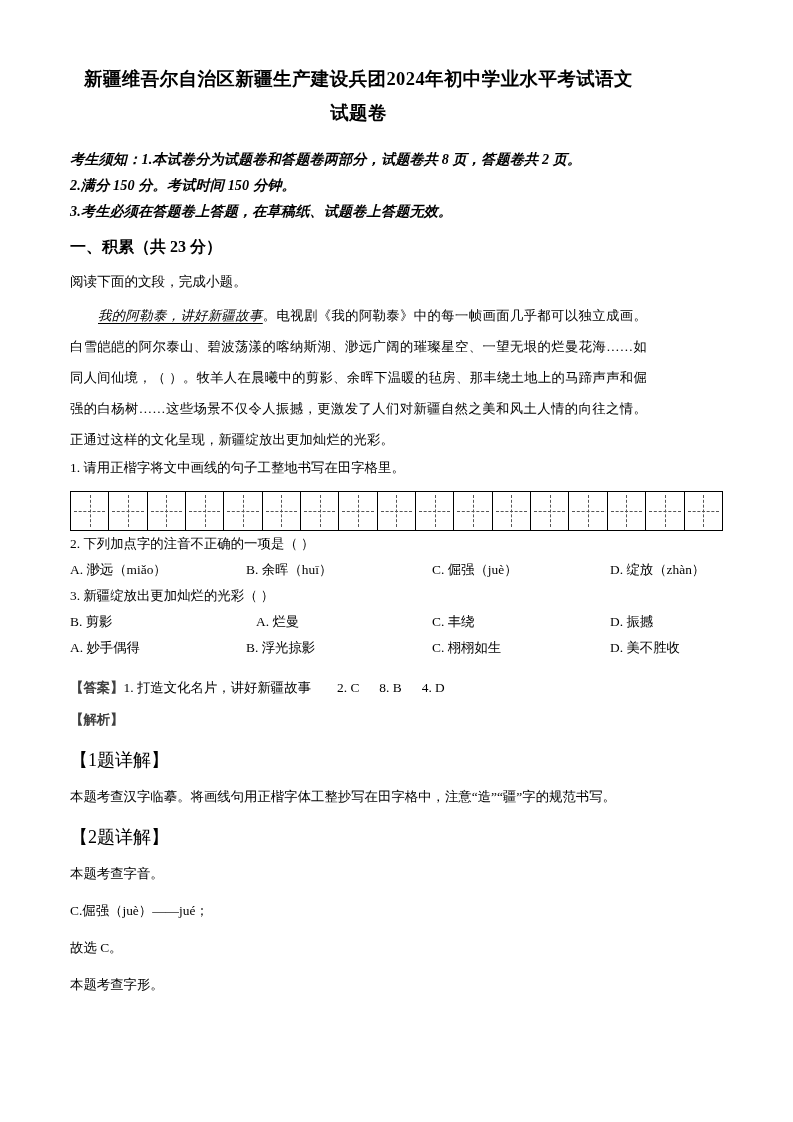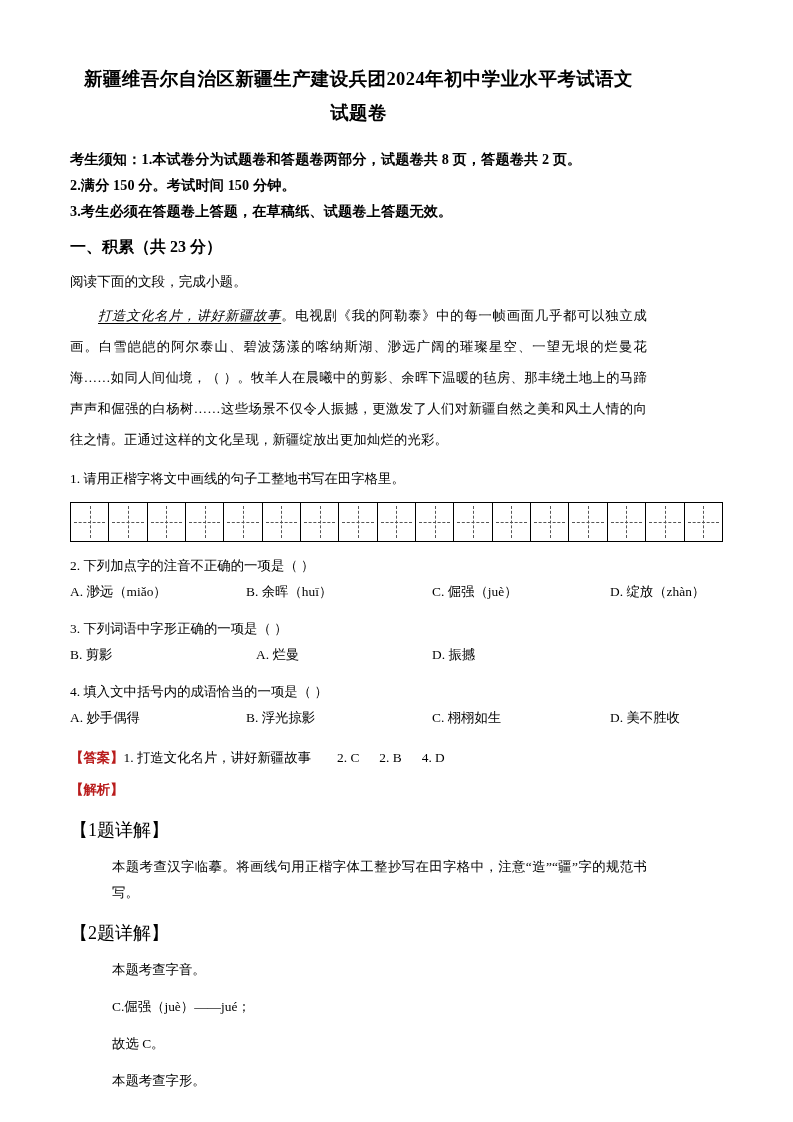--- a/index.html
+++ b/index.html
@@ -30,21 +30,21 @@
     margin: 14px 0 0 0;
     padding: 0 6px;
   }
   .notice {
     font-weight: bold;
     font-size: 14.2px;
     line-height: 26px;
     margin-top: 16px;
     letter-spacing: 0.1px;
   }
-  .notice div { white-space: nowrap; }
+  .notice div { white-space: nowrap; font-style: italic; }
   .section-head {
     font-weight: bold;
     font-size: 16px;
     line-height: 28px;
     margin-top: 9px;
   }
   .para {
     font-size: 13.6px;
     line-height: 27px;
     margin-top: 7px;
@@ -59,21 +59,20 @@
     letter-spacing: 0.2px;
   }
   .passage .uline {
     text-decoration: underline;
     text-underline-offset: 3px;
   }
   .passage .ital { font-style: italic; }
   .q {
     font-size: 13.4px;
     line-height: 26px;
-    margin-top: 11px;
   }
   .grid-wrap {
     margin-top: 10px;
   }
   table.tianzi {
     border-collapse: collapse;
     width: 653px;
     table-layout: fixed;
   }
   table.tianzi td {
@@ -109,42 +108,41 @@
   .o1 { width: 176px; }
   .o2 { width: 186px; }
   .o3 { width: 178px; }
   .o4 { width: auto; }
   .ans-line {
     margin-top: 14px;
     font-size: 13.4px;
     line-height: 26px;
   }
   .tag {
-    color: #b91c1c;
+    color: #404040;
     font-weight: bold;
   }
   .ans-sp { display: inline-block; width: 26px; }
   .ans-sp2 { display: inline-block; width: 20px; }
   .jiexi {
     margin-top: 6px;
     font-size: 13.4px;
     line-height: 26px;
   }
   .sub-head {
     font-size: 18px;
     line-height: 26px;
     margin-top: 14px;
     font-weight: normal;
   }
   .sub-body {
     font-size: 13.4px;
     line-height: 26px;
     margin-top: 11px;
     text-align: justify;
-    margin-left: 42px;
   }
   .nowrap { white-space: nowrap; }
 </style>
 </head>
 <body>
 
 <div class="page">
 
   <div class="title">新疆维吾尔自治区新疆生产建设兵团2024年初中学业水平考试语文试题卷</div>
 
@@ -152,21 +150,21 @@
     <div>考生须知：1.本试卷分为试题卷和答题卷两部分，试题卷共 8 页，答题卷共 2 页。</div>
     <div>2.满分 150 分。考试时间 150 分钟。</div>
     <div>3.考生必须在答题卷上答题，在草稿纸、试题卷上答题无效。</div>
   </div>
 
   <div class="section-head">一、积累（共 23 分）</div>
 
   <div class="para">阅读下面的文段，完成小题。</div>
 
   <div class="passage">
-    <span class="uline ital">打造文化名片，讲好新疆故事</span><span>。电视剧《我的阿勒泰》中的每一帧画面几乎都可以独立成画。白雪皑皑的阿尔泰山、碧波荡漾的喀纳斯湖、渺远广阔的璀璨星空、一望无垠的烂曼花海……如同人间仙境，（      ）。牧羊人在晨曦中的剪影、余晖下温暖的毡房、那丰绕土地上的马蹄声声和倔强的白杨树……这些场景不仅令人振撼，更激发了人们对新疆自然之美和风土人情的向往之情。正通过这样的文化呈现，新疆绽放出更加灿烂的光彩。</span>
+    <span class="uline ital">我的阿勒泰，讲好新疆故事</span><span>。电视剧《我的阿勒泰》中的每一帧画面几乎都可以独立成画。白雪皑皑的阿尔泰山、碧波荡漾的喀纳斯湖、渺远广阔的璀璨星空、一望无垠的烂曼花海……如同人间仙境，（      ）。牧羊人在晨曦中的剪影、余晖下温暖的毡房、那丰绕土地上的马蹄声声和倔强的白杨树……这些场景不仅令人振撼，更激发了人们对新疆自然之美和风土人情的向往之情。正通过这样的文化呈现，新疆绽放出更加灿烂的光彩。</span>
   </div>
 
   <div class="q">
     <span>1.</span>
     <span>请用正楷字将文中画线的句子工整地书写在田字格里。</span>
   </div>
 
   <div class="grid-wrap">
     <table class="tianzi">
       <tbody>
@@ -262,62 +260,62 @@
       <span class="nowrap">倔强（juè）</span>
     </div>
     <div class="o o4">
       <span>D.</span>
       <span class="nowrap">绽放（zhàn）</span>
     </div>
   </div>
 
   <div class="q">
     <span>3.</span>
-    <span>下列词语中字形正确的一项是（      ）</span>
+    <span>新疆绽放出更加灿烂的光彩（      ）</span>
   </div>
   <div class="opts">
     <div class="o o2">
       <span>B.</span>
       <span class="nowrap">剪影</span>
     </div>
     <div class="o o1">
       <span>A.</span>
       <span class="nowrap">烂曼</span>
     </div>
+    <div class="o o3">
+      <span>C.</span>
+      <span class="nowrap">丰绕</span>
+    </div>
     <div class="o o4">
       <span>D.</span>
       <span class="nowrap">振撼</span>
     </div>
   </div>
 
-  <div class="q">
-    <span>4.</span>
-    <span>填入文中括号内的成语恰当的一项是（      ）</span>
-  </div>
   <div class="opts">
     <div class="o o1">
       <span>A.</span>
       <span class="nowrap">妙手偶得</span>
     </div>
     <div class="o o2">
       <span>B.</span>
       <span class="nowrap">浮光掠影</span>
     </div>
     <div class="o o3">
       <span>C.</span>
       <span class="nowrap">栩栩如生</span>
     </div>
     <div class="o o4">
       <span>D.</span>
       <span class="nowrap">美不胜收</span>
     </div>
   </div>
 
   <div class="ans-line">
-    <span class="tag">【答案】</span><span>1. 打造文化名片，讲好新疆故事</span><span class="ans-sp"></span><span>2. C</span><span class="ans-sp2"></span><span>2. B</span><span class="ans-sp2"></span><span>4. D</span>
+    <span class="tag">【答案】</span><span>1. 打造文化名片，讲好新疆故事</span><span class="ans-sp"></span><span>2. C</span><span class="ans-sp2"></span><span>8. B</span><span class="ans-sp2"></span><span>4. D</span>
   </div>
 
   <div class="jiexi">
     <span class="tag">【解析】</span>
   </div>
 
   <div class="sub-head">【1题详解】</div>
   <div class="sub-body">本题考查汉字临摹。将画线句用正楷字体工整抄写在田字格中，注意“造”“疆”字的规范书写。</div>
 
   <div class="sub-head">【2题详解】</div>

